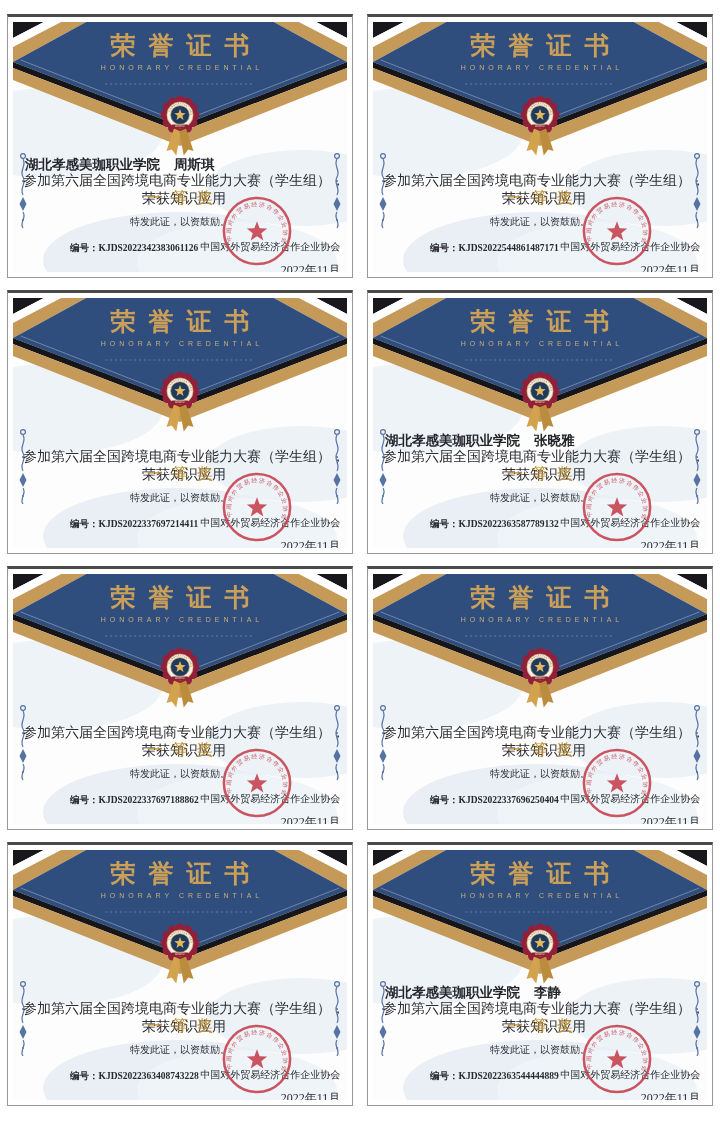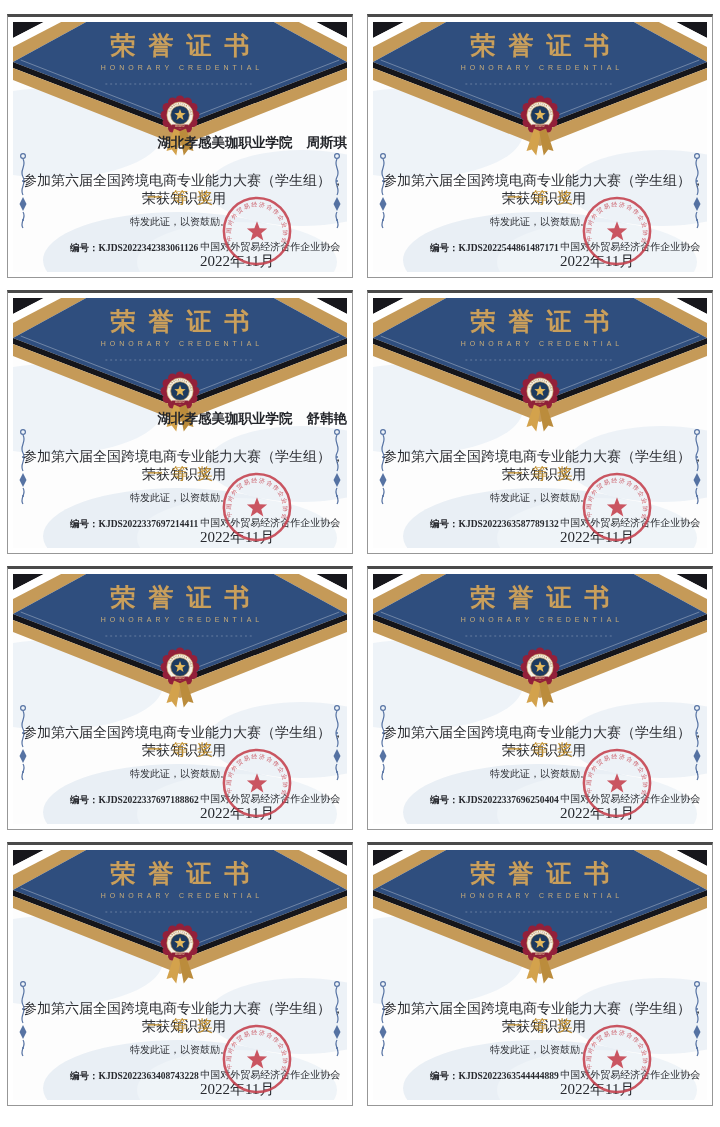--- a/index.html
+++ b/index.html
@@ -48,24 +48,24 @@
     text-align:center;font-size:7px;
     color:rgba(212,180,122,.92);
     letter-spacing:4px;padding-left:4px;box-sizing:border-box;
   }
   .medal{position:absolute;left:50%;top:72px;margin-left:-24px;}
   .ornament{position:absolute;top:128px;width:16px;height:80px;opacity:.85;}
   .ornament.left{left:2px;}
   .ornament.right{right:2px;transform:scaleX(-1);}
 
   .name-line{
-    position:absolute;top:112px;left:0;width:100%;
-    text-align:right;
+    position:absolute;top:134px;left:0;width:100%;
+    text-align:left;
     font-family:"Liberation Serif",serif;
-    font-weight:bold;font-size:13.5px;color:#23252a;
+    font-weight:bold;font-size:13.5px;color:#23252a;padding-left:12px;
   }
   .name-line .recipient{margin-left:14px;}
   .desc-line{
     position:absolute;top:150px;left:4px;width:100%;
     text-align:center;font-size:14px;color:#2c2e33;
     font-family:Liberation Mono, monospace;
   }
   .award-line{
     position:absolute;top:166px;left:0;width:100%;
     text-align:center;font-size:16px;font-weight:normal;
@@ -81,22 +81,22 @@
     position:absolute;top:220px;left:24px;
     font-size:9.5px;color:#27292e;
     font-family:"Liberation Serif",serif;font-weight:bold;padding-left:33px;
   }
   .issuer-line{
     position:absolute;top:218px;left:56%;width:42%;
     text-align:center;font-size:10px;color:#27292e;
     font-family:"Liberation Serif",serif;
   }
   .date-line{
-    position:absolute;top:230px;left:56%;width:42%;
-    text-align:left;font-size:15px;color:#27292e;
+    position:absolute;top:240px;left:56%;width:42%;
+    text-align:right;font-size:12px;color:#27292e;
     font-family:"Liberation Serif",serif;
   }
   .seal{position:absolute;left:62%;top:172px;opacity:.88;}
 </style>
 </head>
 <body>
 
 <div class="grid">
   <div class="cert-cell">
     <div class="cert">
@@ -371,23 +371,20 @@
         <g stroke="#3b5c94" fill="none" stroke-width="1.2">
           <circle cx="8" cy="6" r="2.4"></circle>
           <path d="M8,9 C12,16 4,20 8,27 C12,34 4,38 8,45"></path>
           <path d="M8,62 C12,68 4,72 8,78"></path>
         </g>
         <polygon points="8,47 11.5,54 8,61 4.5,54" fill="#3b5c94"></polygon>
         <circle cx="8" cy="31" r="1" fill="#3b5c94"></circle>
         <circle cx="8" cy="70" r="1" fill="#3b5c94"></circle>
       </svg>
 
-      <div class="name-line">
-        <span>湖北孝感美珈职业学院</span><span class="recipient">舒韩艳</span>
-      </div>
 
       <div class="desc-line">参加第六届全国跨境电商专业能力大赛（学生组），荣获知识应用</div>
 
       <div class="award-line">一等奖</div>
 
       <div class="grant-line">特发此证，以资鼓励。</div>
 
       <div class="serial-line">
         <span>编号：</span><span>KJDS2022337697214411</span>
       </div>
@@ -475,20 +472,23 @@
         <g stroke="#3b5c94" fill="none" stroke-width="1.2">
           <circle cx="8" cy="6" r="2.4"></circle>
           <path d="M8,9 C12,16 4,20 8,27 C12,34 4,38 8,45"></path>
           <path d="M8,62 C12,68 4,72 8,78"></path>
         </g>
         <polygon points="8,47 11.5,54 8,61 4.5,54" fill="#3b5c94"></polygon>
         <circle cx="8" cy="31" r="1" fill="#3b5c94"></circle>
         <circle cx="8" cy="70" r="1" fill="#3b5c94"></circle>
       </svg>
 
+      <div class="name-line">
+        <span>湖北孝感美珈职业学院</span><span class="recipient">张晓雅</span>
+      </div>
 
       <div class="desc-line">参加第六届全国跨境电商专业能力大赛（学生组），荣获知识应用</div>
 
       <div class="award-line">一等奖</div>
 
       <div class="grant-line">特发此证，以资鼓励。</div>
 
       <div class="serial-line">
         <span>编号：</span><span>KJDS2022363587789132</span>
       </div>
@@ -879,20 +879,23 @@
         <g stroke="#3b5c94" fill="none" stroke-width="1.2">
           <circle cx="8" cy="6" r="2.4"></circle>
           <path d="M8,9 C12,16 4,20 8,27 C12,34 4,38 8,45"></path>
           <path d="M8,62 C12,68 4,72 8,78"></path>
         </g>
         <polygon points="8,47 11.5,54 8,61 4.5,54" fill="#3b5c94"></polygon>
         <circle cx="8" cy="31" r="1" fill="#3b5c94"></circle>
         <circle cx="8" cy="70" r="1" fill="#3b5c94"></circle>
       </svg>
 
+      <div class="name-line">
+        <span>湖北孝感美珈职业学院</span><span class="recipient">李静</span>
+      </div>
 
       <div class="desc-line">参加第六届全国跨境电商专业能力大赛（学生组），荣获知识应用</div>
 
       <div class="award-line">一等奖</div>
 
       <div class="grant-line">特发此证，以资鼓励。</div>
 
       <div class="serial-line">
         <span>编号：</span><span>KJDS2022363544444889</span>
       </div>

